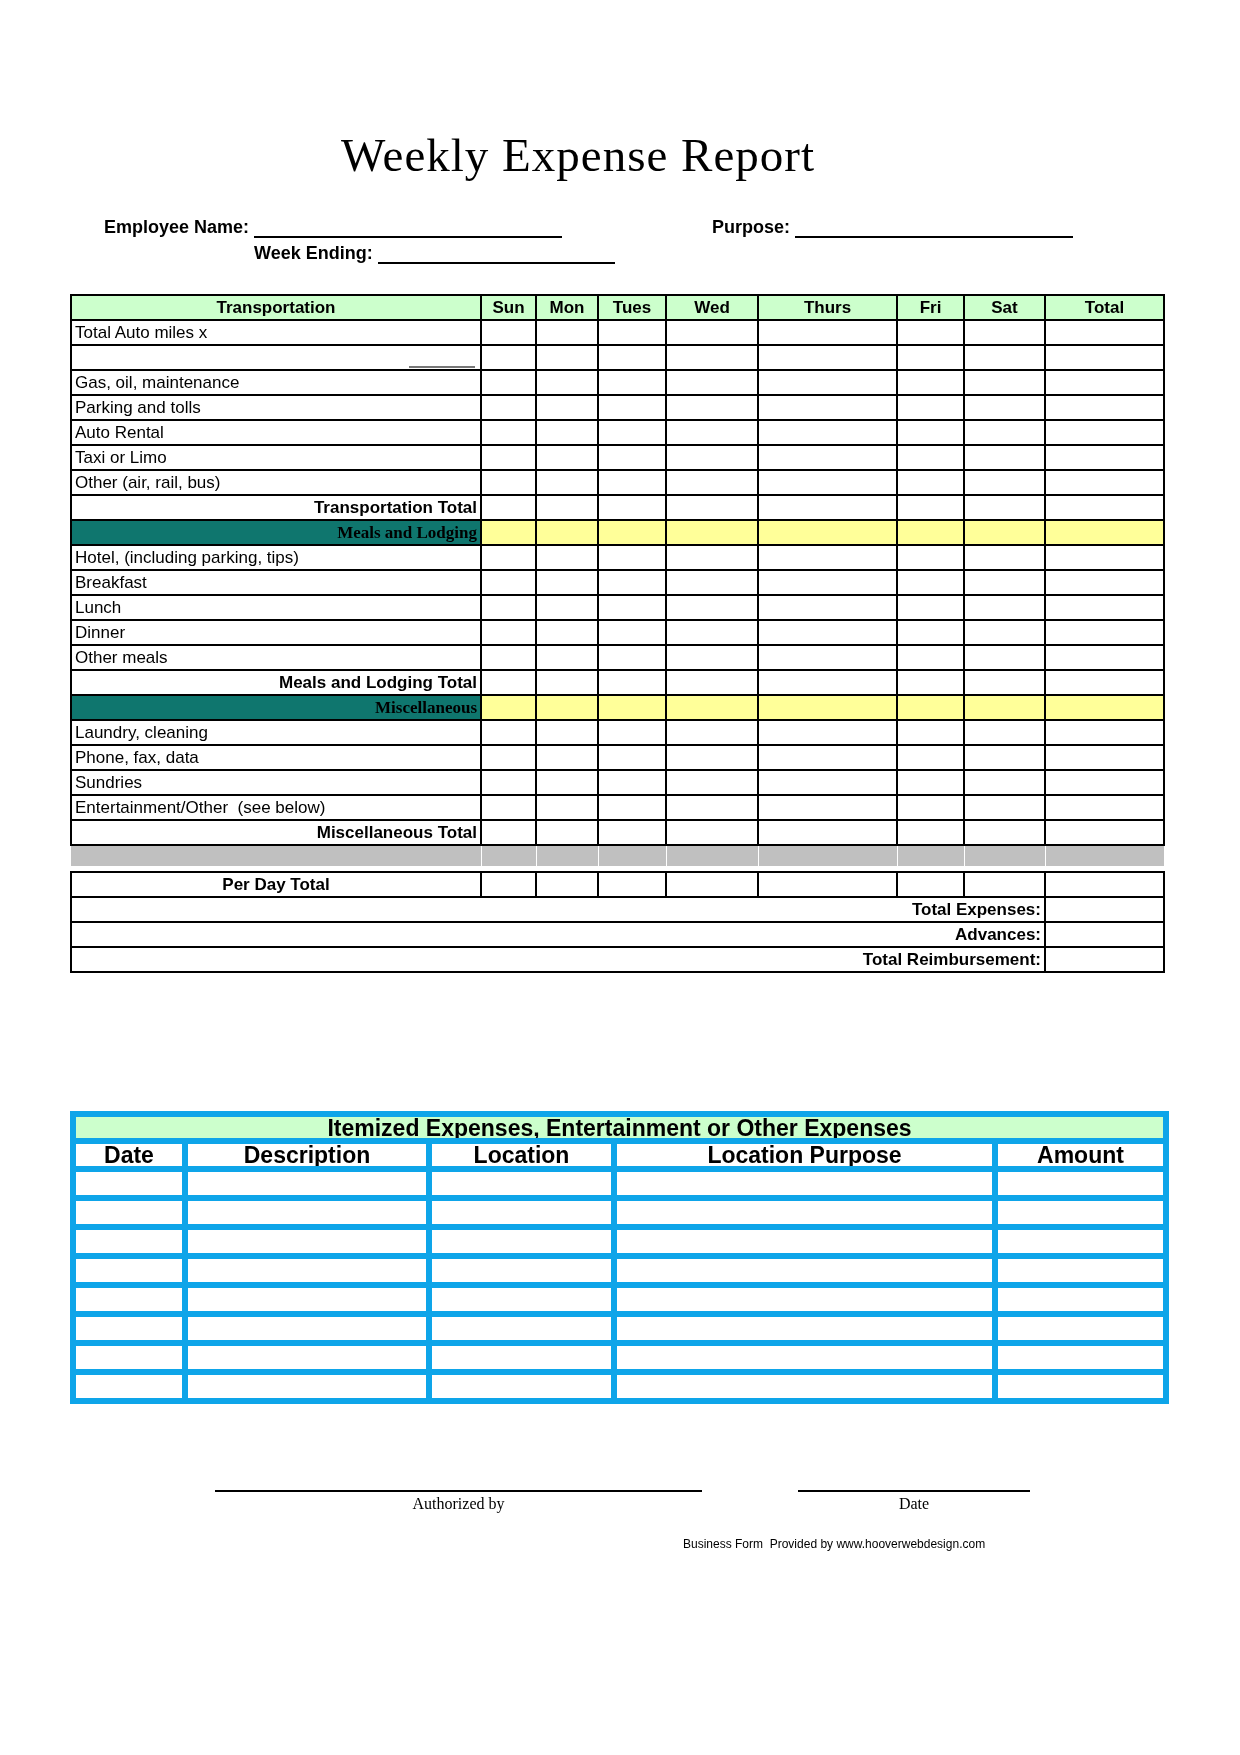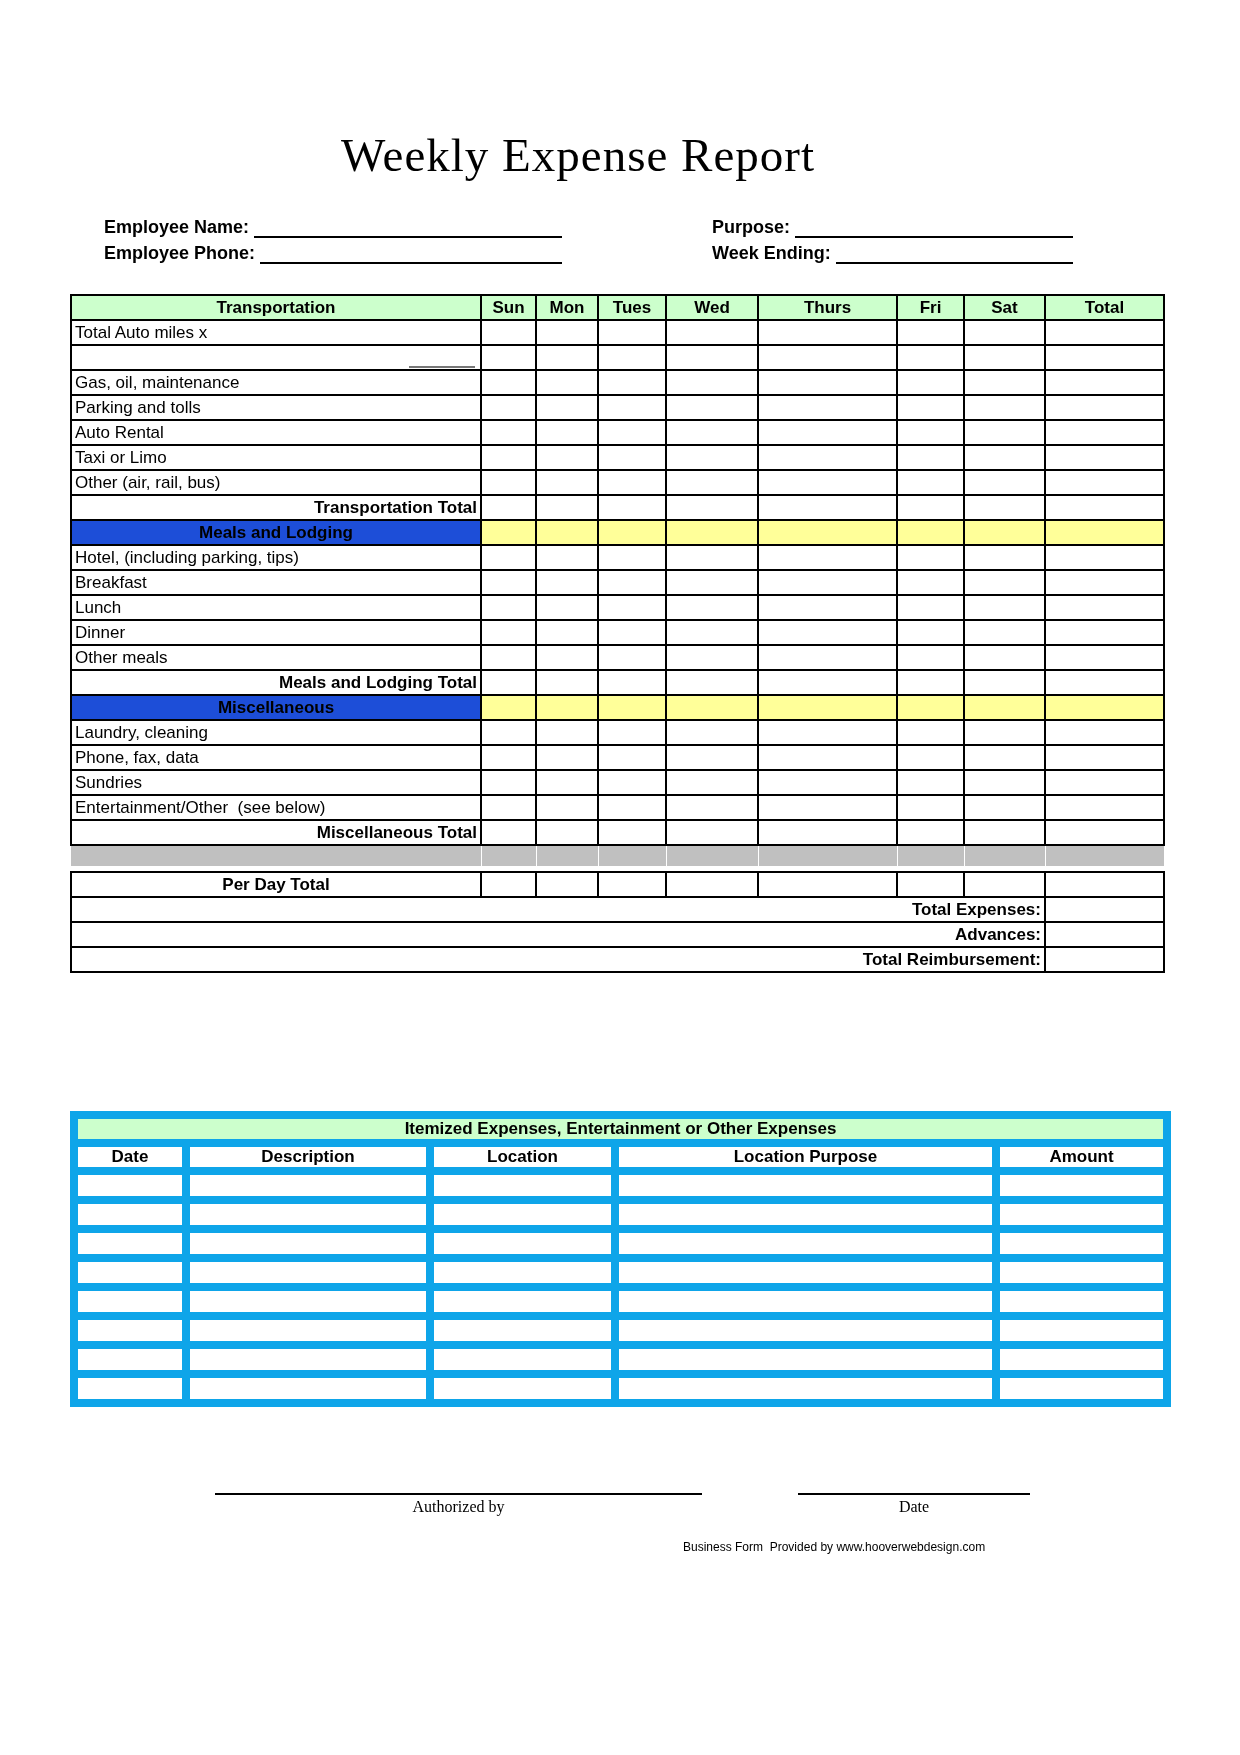--- a/index.html
+++ b/index.html
@@ -28,31 +28,31 @@
   
   .main { width: 1093px; margin: 30px 0 0 70px; }
   .main th, .main td {
     border: 2px solid #000; height: 25px; padding: 0 3px;
     font-size: 17px; line-height: 20px; overflow: hidden;
   }
   .head-row th { background: #CCFFCC; text-align: center; font-weight: bold; }
   .lbl { text-align: left; font-weight: normal; white-space: pre-wrap; }
   .total-lbl { text-align: right; font-weight: bold; }
   .center-lbl { text-align: center; font-weight: bold; }
-  .sec-lbl { background: #1d4ed8; text-align: center; font-weight: bold; }
+  .sec-lbl { background: #0f766e; text-align: right; font-weight: bold; font-family: Liberation Serif, serif; }
   .sec-fill { background: #FFFF99; border-left: 1px solid #fff; border-right-width: 0; }
   .gray-row td { border: none; background: #C0C0C0; height: 21px; border-left: 1px solid #fff; }
   .gray-row td:first-child { border-left: none; }
   .gap-row td { border: none; background: #fff; height: 6px; padding: 0; }
   .sum-lbl { text-align: right; font-weight: bold; padding-right: 5px; }
   .miles-line { display: block; width: 66px; height: 21px; margin: 0 2px 0 auto; border-bottom: 2px solid #777; }
   
   .itemized { width: 1093px; margin: 138px 0 0 70px; }
   .itemized th, .itemized td {
-    border: 8px solid #0ea5e9; padding: 0 4px; font-size: 17px; line-height: 20px; overflow: hidden;
+    border: 6px solid #0ea5e9; padding: 0 4px; font-size: 23px; line-height: 20px; overflow: hidden;
   }
   .it-title th { background: #CCFFCC; height: 27px; text-align: center; font-weight: bold; }
   .it-head th { height: 28px; text-align: center; font-weight: bold; background: #fff; }
   .it-row td { height: 29px; }
   
   .sig-block { display: flex; margin: 86px 0 0 215px; }
   .sig-col { display: flex; flex-direction: column; }
   .sig-1 { width: 487px; }
   .sig-2 { width: 232px; margin-left: 96px; }
   .sig-line { border-top: 2px solid #000; height: 2px; }
@@ -75,24 +75,20 @@
       <div class="info-group info-left">
         <span class="info-label">Employee Name:</span>
         <span class="fill-line"></span>
       </div>
       <div class="info-group info-right">
         <span class="info-label">Purpose:</span>
         <span class="fill-line"></span>
       </div>
     </div>
     <div class="info-row">
-      <div class="info-group info-left">
-        <span class="info-label">Employee Phone:</span>
-        <span class="fill-line"></span>
-      </div>
       <div class="info-group info-right">
         <span class="info-label">Week Ending:</span>
         <span class="fill-line"></span>
       </div>
     </div>
   </div>
 
   <table class="main">
     <colgroup>
       <col style="width:410px">

